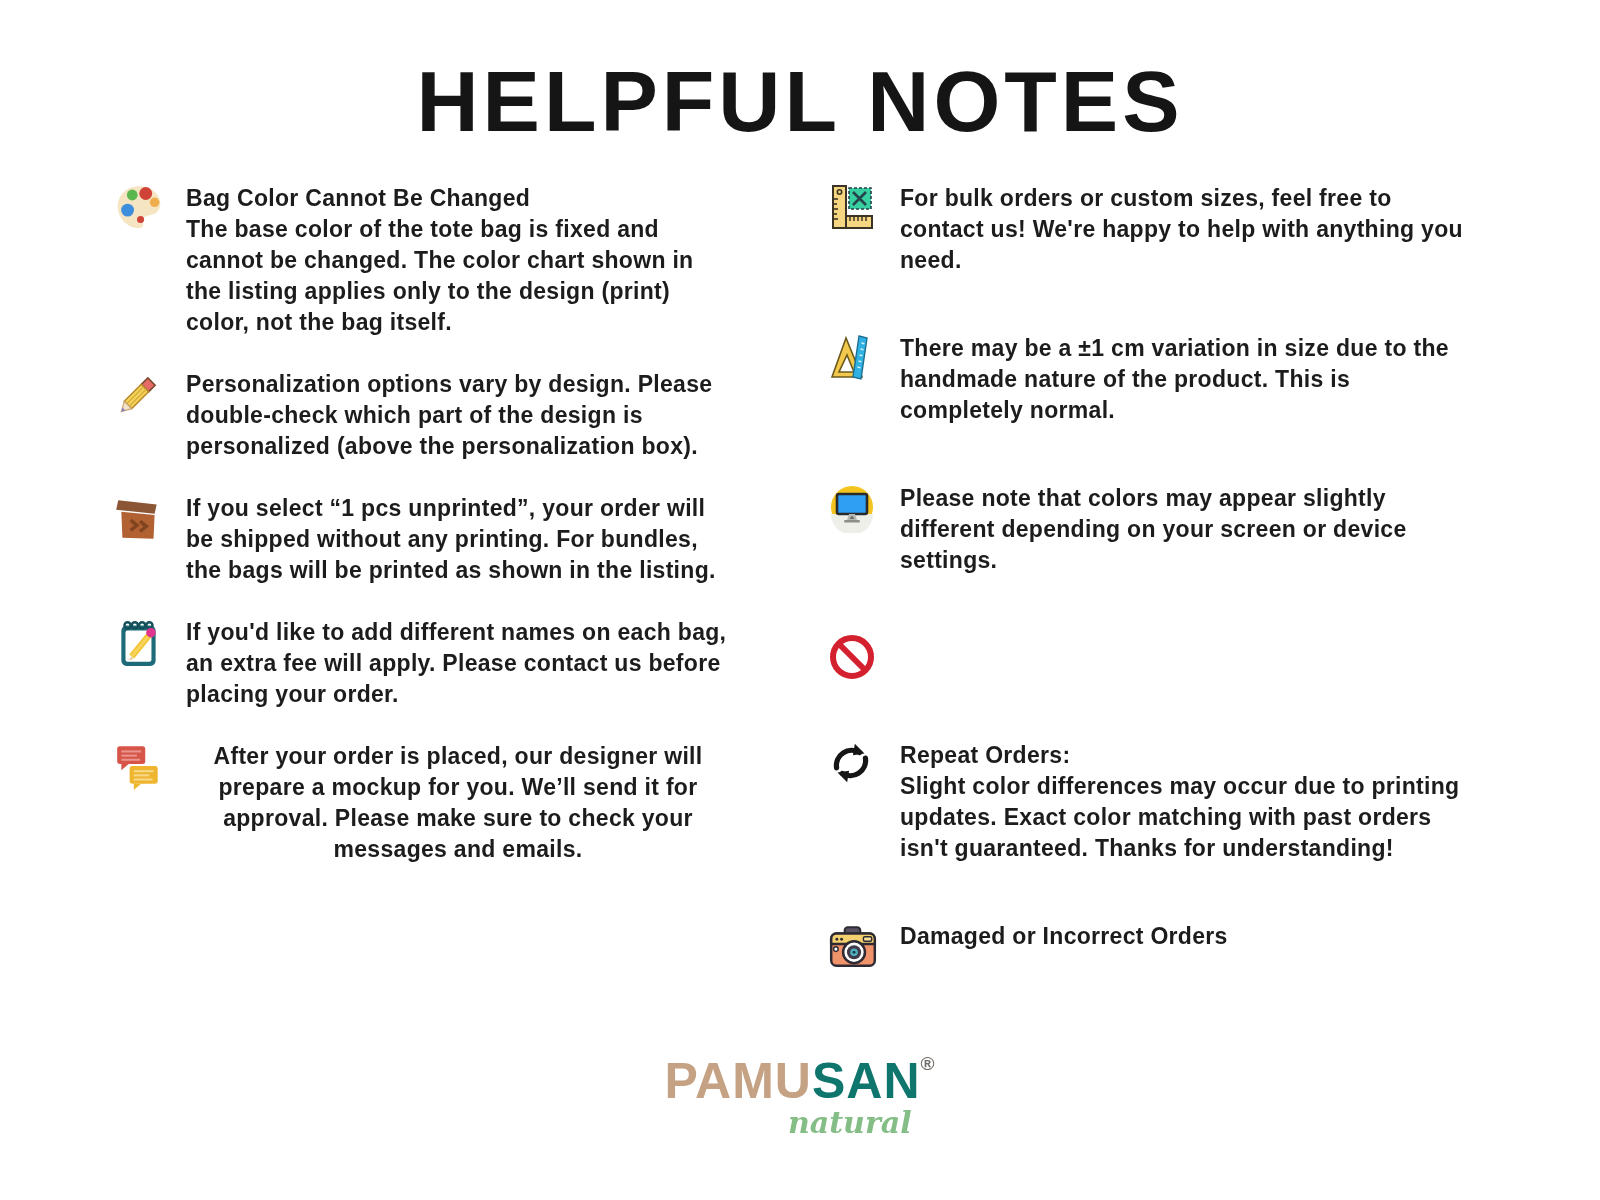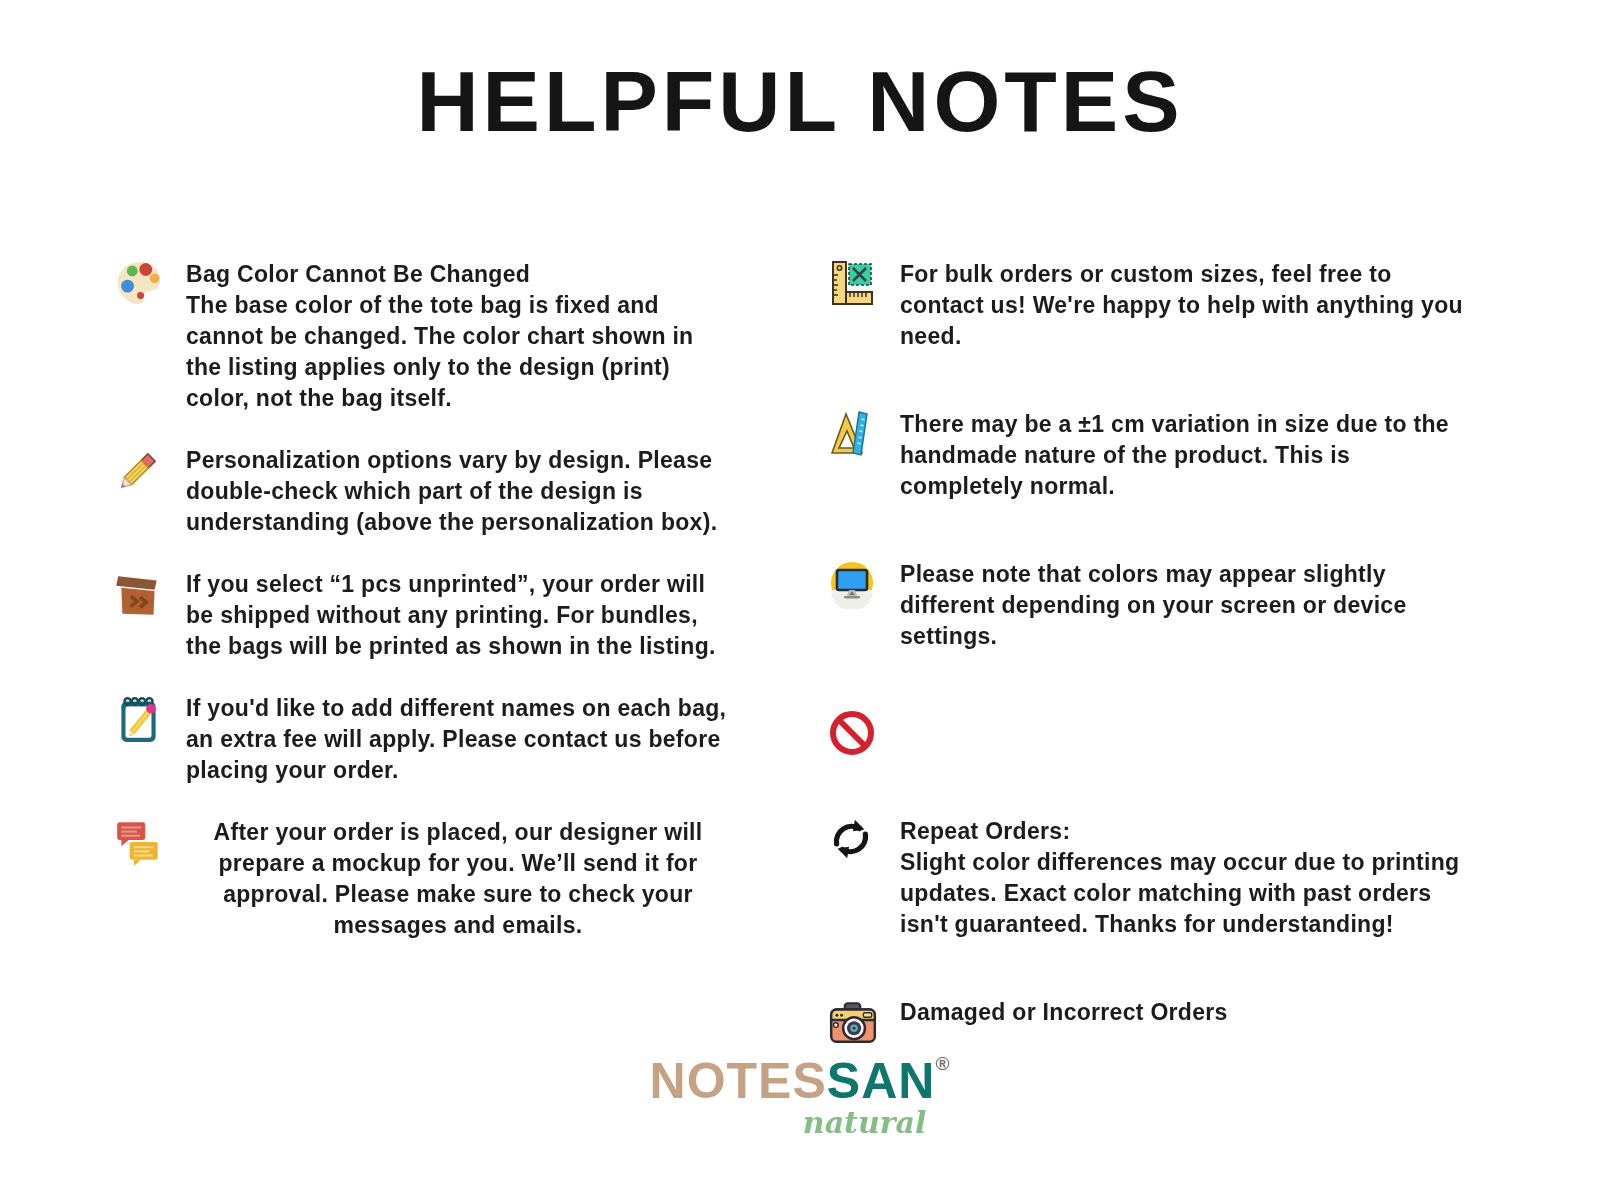--- a/index.html
+++ b/index.html
@@ -6,21 +6,21 @@
   .page{
     width:1600px;height:1200px;background:#ffffff;position:relative;
     font-family:"Liberation Sans",sans-serif;color:#1c1c1c;overflow:hidden;
   }
   .title{
     text-align:center;margin:0;padding-top:52px;
     font-size:86px;font-weight:800;letter-spacing:4px;color:#151515;
     font-family:"Liberation Sans",sans-serif;
   }
   .columns{
-    display:flex;margin-top:108px;padding-left:112px;padding-right:60px;gap:96px;
+    display:flex;margin-top:32px;padding-left:112px;padding-right:60px;gap:96px;
   }
   .col{display:flex;flex-direction:column;}
   .col-left{flex:0 0 618px;}
   .col-right{flex:0 0 640px;gap:26px;}
   .note{display:flex;align-items:flex-start;margin-bottom:31px;}
   .note:last-child{margin-bottom:0;text-align:center;}
   .icon{flex:0 0 56px;margin-right:18px;margin-top:-2px;}
   .icon svg{display:block;}
   .note-text{
     font-size:23px;line-height:31px;font-weight:700;letter-spacing:0.3px;
@@ -79,21 +79,21 @@
               <rect x="34" y="21" width="9" height="10" fill="#e66a66" stroke="#7a4a2e" stroke-width="1.5"></rect>
               <rect x="11" y="21" width="23" height="10" fill="#f6d45c" stroke="#b98c2c" stroke-width="1.5"></rect>
               <line x1="11" y1="24.3" x2="34" y2="24.3" stroke="#d9b23e" stroke-width="1.5"></line>
               <line x1="11" y1="27.7" x2="34" y2="27.7" stroke="#d9b23e" stroke-width="1.5"></line>
               <polygon points="11,21 2,26 11,31" fill="#f3e3c6" stroke="#c9a876" stroke-width="1.2"></polygon>
               <polygon points="5.5,24 2,26 5.5,28" fill="#8a7cc6"></polygon>
             </g>
           </svg>
         </span>
         <div class="note-text">
-          <div>Personalization options vary by design. Please double-check which part of the design is understanding (above the personalization box).</div>
+          <div>Personalization options vary by design. Please double-check which part of the design is personalized (above the personalization box).</div>
         </div>
       </div>
 
       <div class="note">
         <span class="icon">
           <svg width="54" height="54" viewBox="0 0 52 52">
             <polygon points="6,9 43,13 41,22 4,18" fill="#8a5636"></polygon>
             <polygon points="9,20 41,23 40,46 10,45" fill="#b26133"></polygon>
             <path d="M18 28l6 5-6 5" stroke="#80441f" stroke-width="3.4" fill="none"></path>
             <path d="M27 29l6 5-6 5" stroke="#80441f" stroke-width="3.4" fill="none"></path>
@@ -252,19 +252,19 @@
           <div>Damaged or Incorrect Orders</div>
         </div>
       </div>
 
     </div>
   </div>
 
   <div class="footer">
     <div class="brand">
       <div class="brand-line">
-        <span class="brand-pamu">NOTES</span><span class="brand-san">SAN</span><span class="brand-reg">®</span>
+        <span class="brand-pamu">PAMU</span><span class="brand-san">SAN</span><span class="brand-reg">®</span>
       </div>
       <div class="brand-tagline">natural</div>
     </div>
   </div>
 
 </div>
 
 </body></html>

